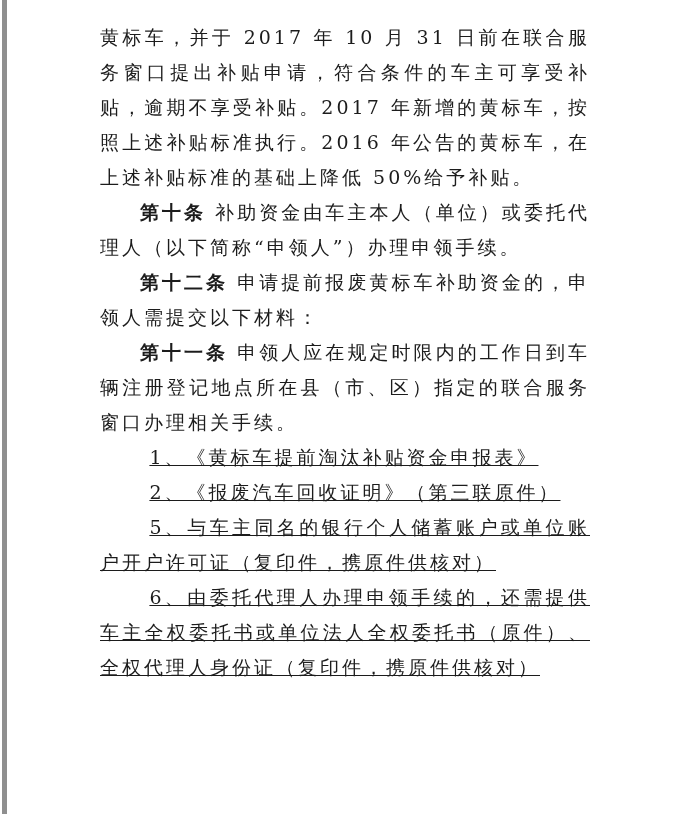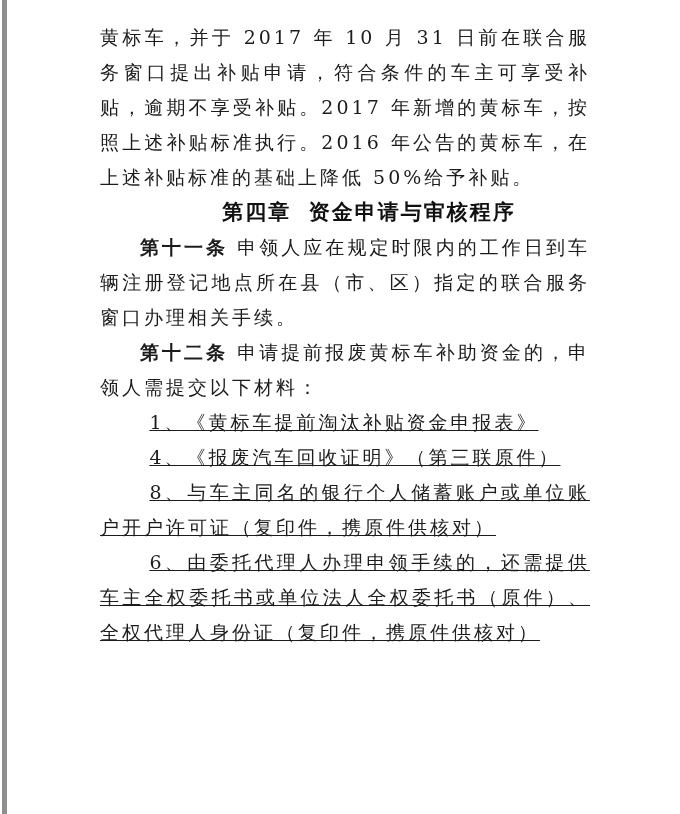--- a/index.html
+++ b/index.html
@@ -66,31 +66,31 @@
 </head>
 <body>
 
 <div class="screen">
   <div class="edge-bar"></div>
 
   <div class="page">
 
     <p class="para">黄标车，并于 2017 年 10 月 31 日前在联合服务窗口提出补贴申请，符合条件的车主可享受补贴，逾期不享受补贴。2017 年新增的黄标车，按照上述补贴标准执行。2016 年公告的黄标车，在上述补贴标准的基础上降低 50%给予补贴。</p>
 
-    <h2 class="chapter">第四章 资金申请与审核程序</h2>
 
+    <p class="para article"><b class="art-num">第十条</b><span>补助资金由车主本人（单位）或委托代理人（以下简称“申领人”）办理申领手续。</span></p>
+
+    <p class="para article"><b class="art-num">第十二条</b><span>申请提前报废黄标车补助资金的，申领人需提交以下材料：</span></p>
 
     <p class="para article"><b class="art-num">第十一条</b><span>申领人应在规定时限内的工作日到车辆注册登记地点所在县（市、区）指定的联合服务窗口办理相关手续。</span></p>
 
-    <p class="para article"><b class="art-num">第十二条</b><span>申请提前报废黄标车补助资金的，申领人需提交以下材料：</span></p>
-
     <p class="para item">1、《黄标车提前淘汰补贴资金申报表》</p>
 
-    <p class="para item">4、《报废汽车回收证明》（第三联原件）</p>
+    <p class="para item">2、《报废汽车回收证明》（第三联原件）</p>
 
 
 
-    <p class="para item">8、与车主同名的银行个人储蓄账户或单位账户开户许可证（复印件，携原件供核对）</p>
+    <p class="para item">5、与车主同名的银行个人储蓄账户或单位账户开户许可证（复印件，携原件供核对）</p>
 
     <p class="para item">6、由委托代理人办理申领手续的，还需提供车主全权委托书或单位法人全权委托书（原件）、全权代理人身份证（复印件，携原件供核对）</p>
 
   </div>
 </div>
 
 </body></html>

